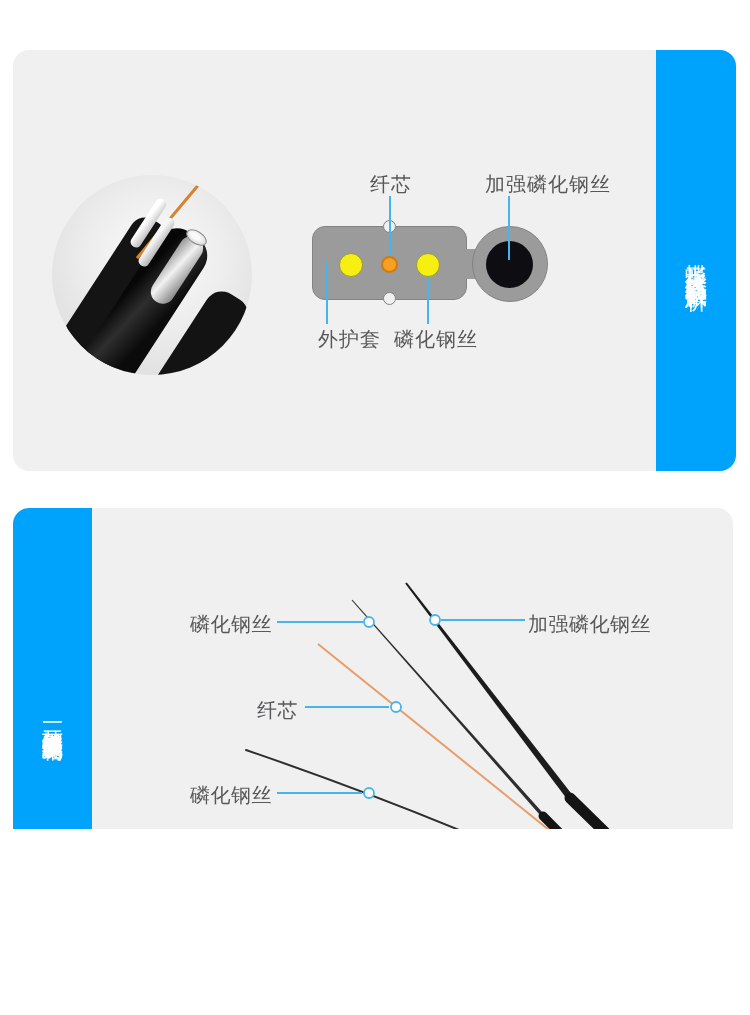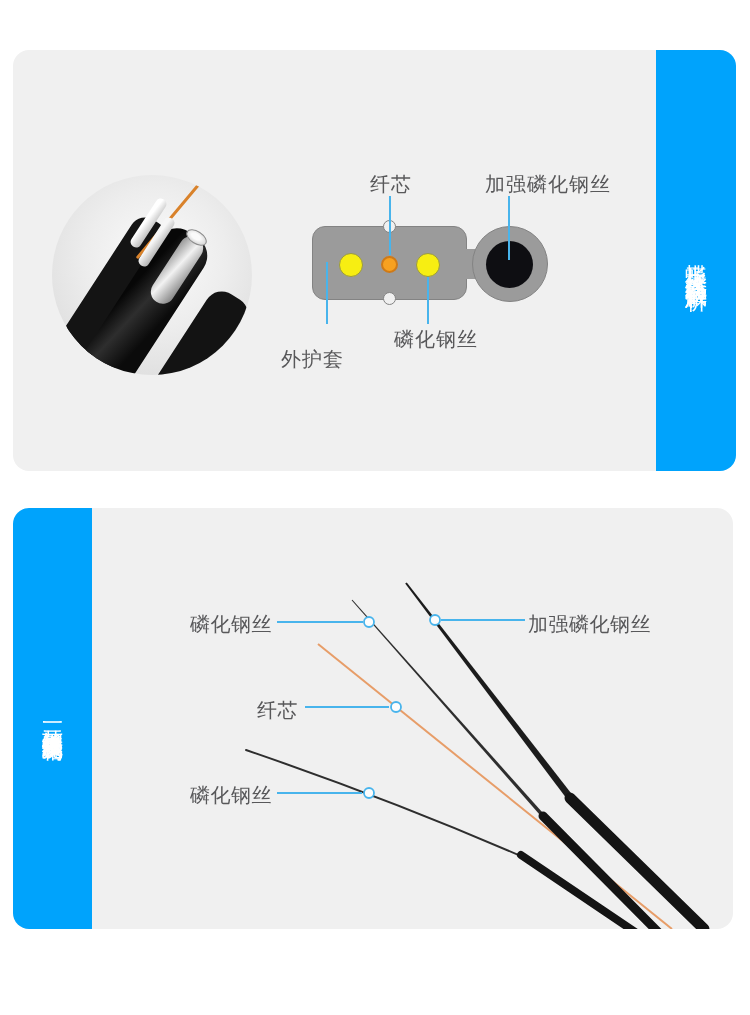--- a/index.html
+++ b/index.html
@@ -1,18 +1,18 @@
 <!DOCTYPE html>
 <html><head>
 <meta charset="utf-8">
 <style>
   * { margin: 0; padding: 0; box-sizing: border-box; }
   html,body { background: #ffffff; }
   body { font-family: "Liberation Sans", sans-serif; }
-  .page { position: relative; width: 750px; height: 1015px; background: #ffffff; overflow: hidden; }
+  .page { position: relative; width: 750px; height: 829px; background: #ffffff; overflow: hidden; }
 
   
   .panel { position: absolute; background: #f0f0f0; }
   .banner { position: absolute; background: #00a3fc; display: flex; align-items: center; justify-content: center; }
   .banner span {
     writing-mode: vertical-rl; text-orientation: upright;
     color: #ffffff; font-size: 22px; letter-spacing: 3px; font-weight: 500;
   }
   .lbl { position: absolute; color: #58585a; font-size: 20px; letter-spacing: 1px; white-space: nowrap; }
   .leader-v { position: absolute; width: 2px; background: #48b4ec; }
@@ -47,21 +47,21 @@
              background: #9b9b9b; border: 1.5px solid #838383; }
   .cs-black { position: absolute; left: 486px; top: 241px; width: 47px; height: 47px; border-radius: 50%; background: #0e0e12; }
   .cs-yellow { position: absolute; width: 24px; height: 24px; border-radius: 50%; background: #f7ee12; border: 1px solid #9a9a40; }
   .yellow-l { left: 339px; top: 253px; }
   .yellow-r { left: 416px; top: 253px; }
   .cs-orange { position: absolute; left: 381px; top: 256px; width: 17px; height: 17px; border-radius: 50%;
                background: #f7a120; border: 2px solid #cf7a17; }
 
   .lbl-core-top   { left: 350px; top: 171px; width: 82px;  text-align: center; }
   .lbl-strength-t { left: 468px; top: 171px; width: 160px; text-align: center; }
-  .lbl-sheath     { left: 281px; top: 326px; width: 100px; text-align: left; margin-top: 20px; }
+  .lbl-sheath     { left: 281px; top: 326px; width: 100px; text-align: right; }
   .lbl-steel-t    { left: 376px; top: 326px; width: 120px; text-align: center; }
   .ld1 { left: 389px; top: 196px; height: 59px; }
   .ld2 { left: 508px; top: 196px; height: 64px; }
   .ld3 { left: 326px; top: 262px; height: 62px; }
   .ld4 { left: 427px; top: 266px; height: 58px; }
 
   
   .banner-bot { left: 13px; top: 508px; width: 79px; height: 421px; border-radius: 16px 0 0 16px; }
   .banner-bot span { font-size: 21px; letter-spacing: 1px; }
   .panel-bot { left: 92px; top: 508px; width: 641px; height: 421px; border-radius: 0 16px 16px 0; overflow: hidden; }

